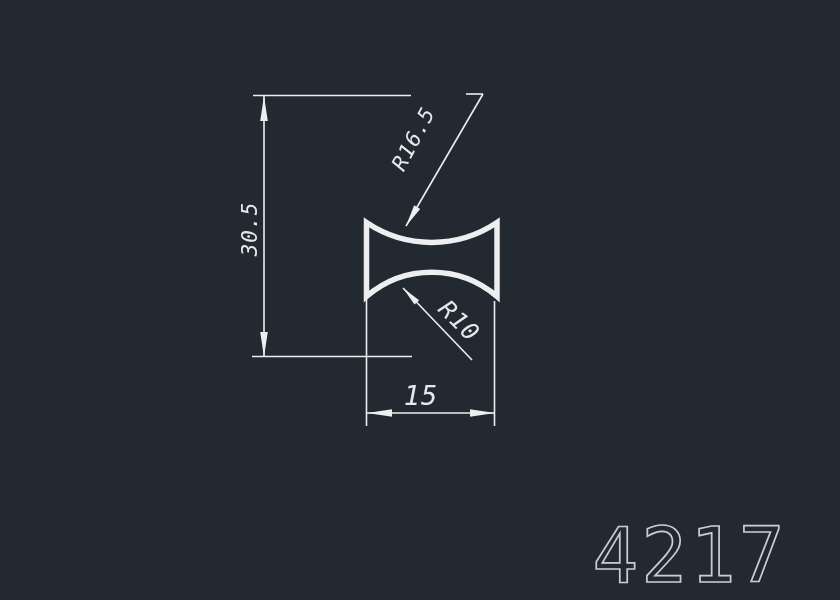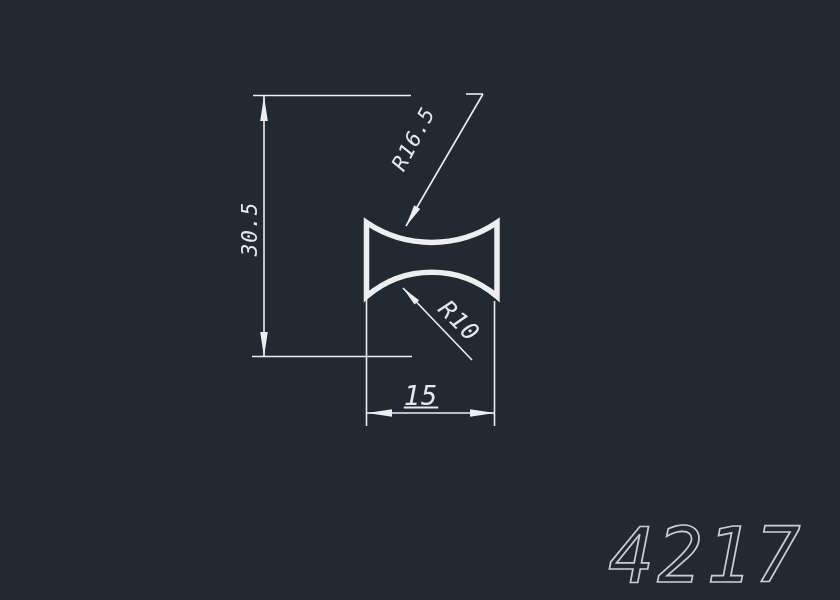--- a/index.html
+++ b/index.html
@@ -41,28 +41,26 @@
   }
   .dim-text.inner-radius-label {
     left: 459px; top: 321px;
     font-size: 24px;
     transform: translate(-50%, -50%) rotate(45deg);
   }
   .dim-text.width-label {
     left: 421px; top: 395px;
     font-size: 27px;
     transform: translate(-50%, -50%);
-    text-decoration: underline;
   }
   .part-number {
     position: absolute;
-    left: 706px; top: 556px;
+    left: 690px; top: 556px;
     transform: translate(-50%, -50%);
     font-size: 76px;
-    font-style: italic;
     letter-spacing: 3px;
     line-height: 1;
     color: #c7cdd5;
     white-space: nowrap;
   }
   
   @supports (-webkit-text-stroke: 1px #fff) {
     .part-number {
       color: transparent;
       -webkit-text-stroke: 1.7px #c7cdd5;

